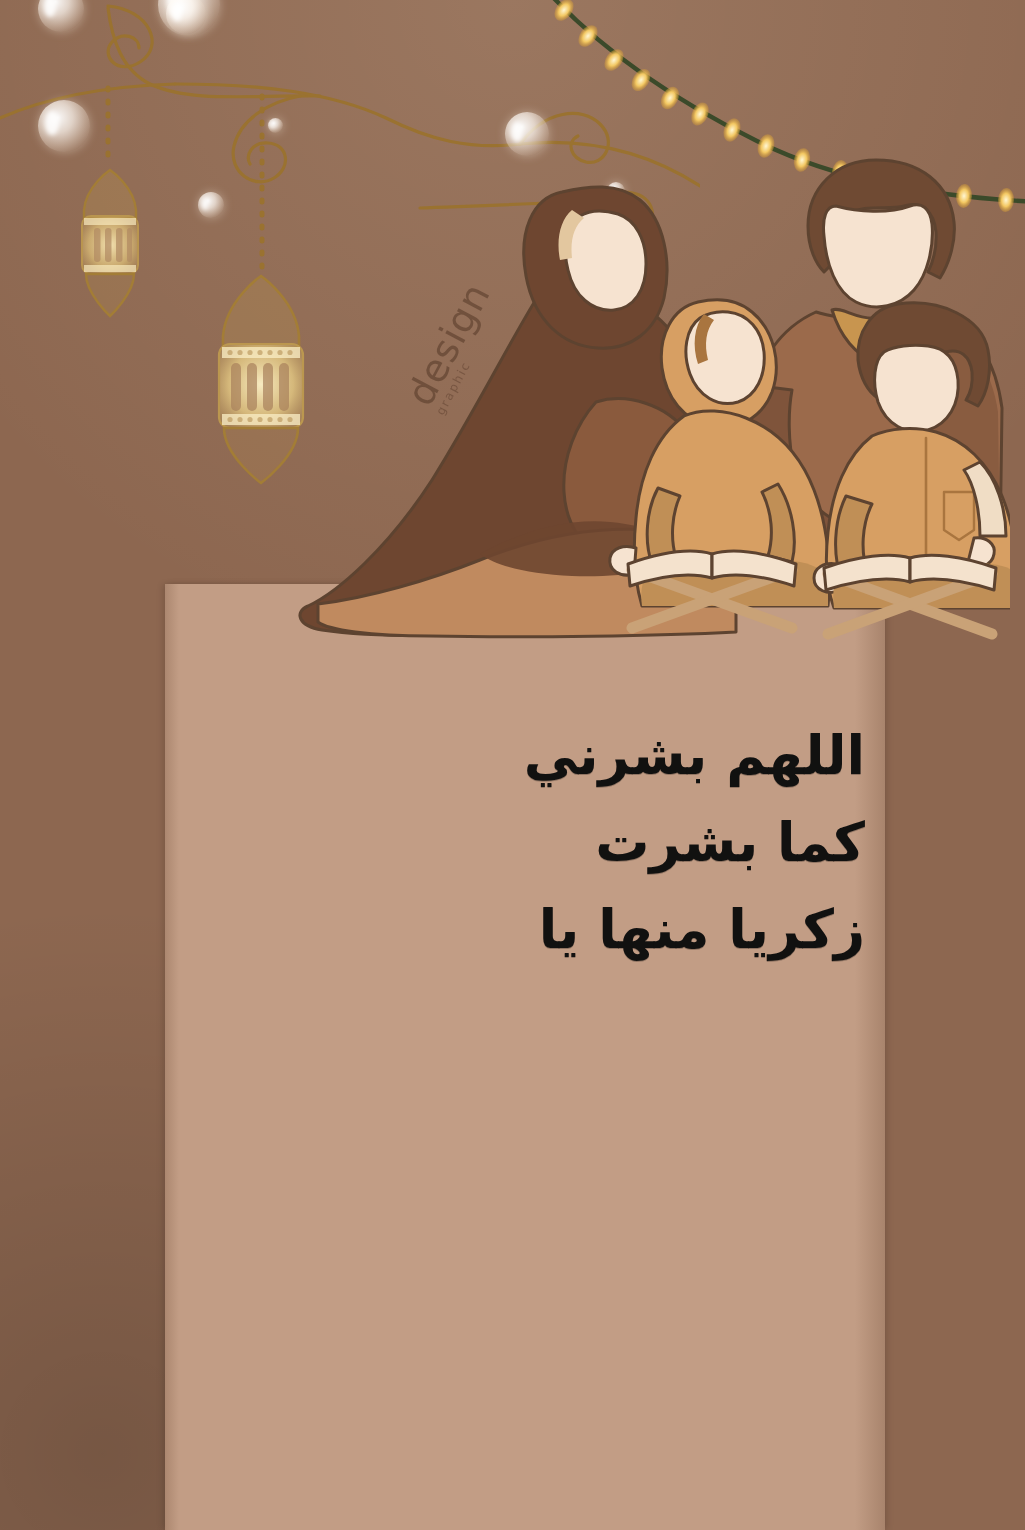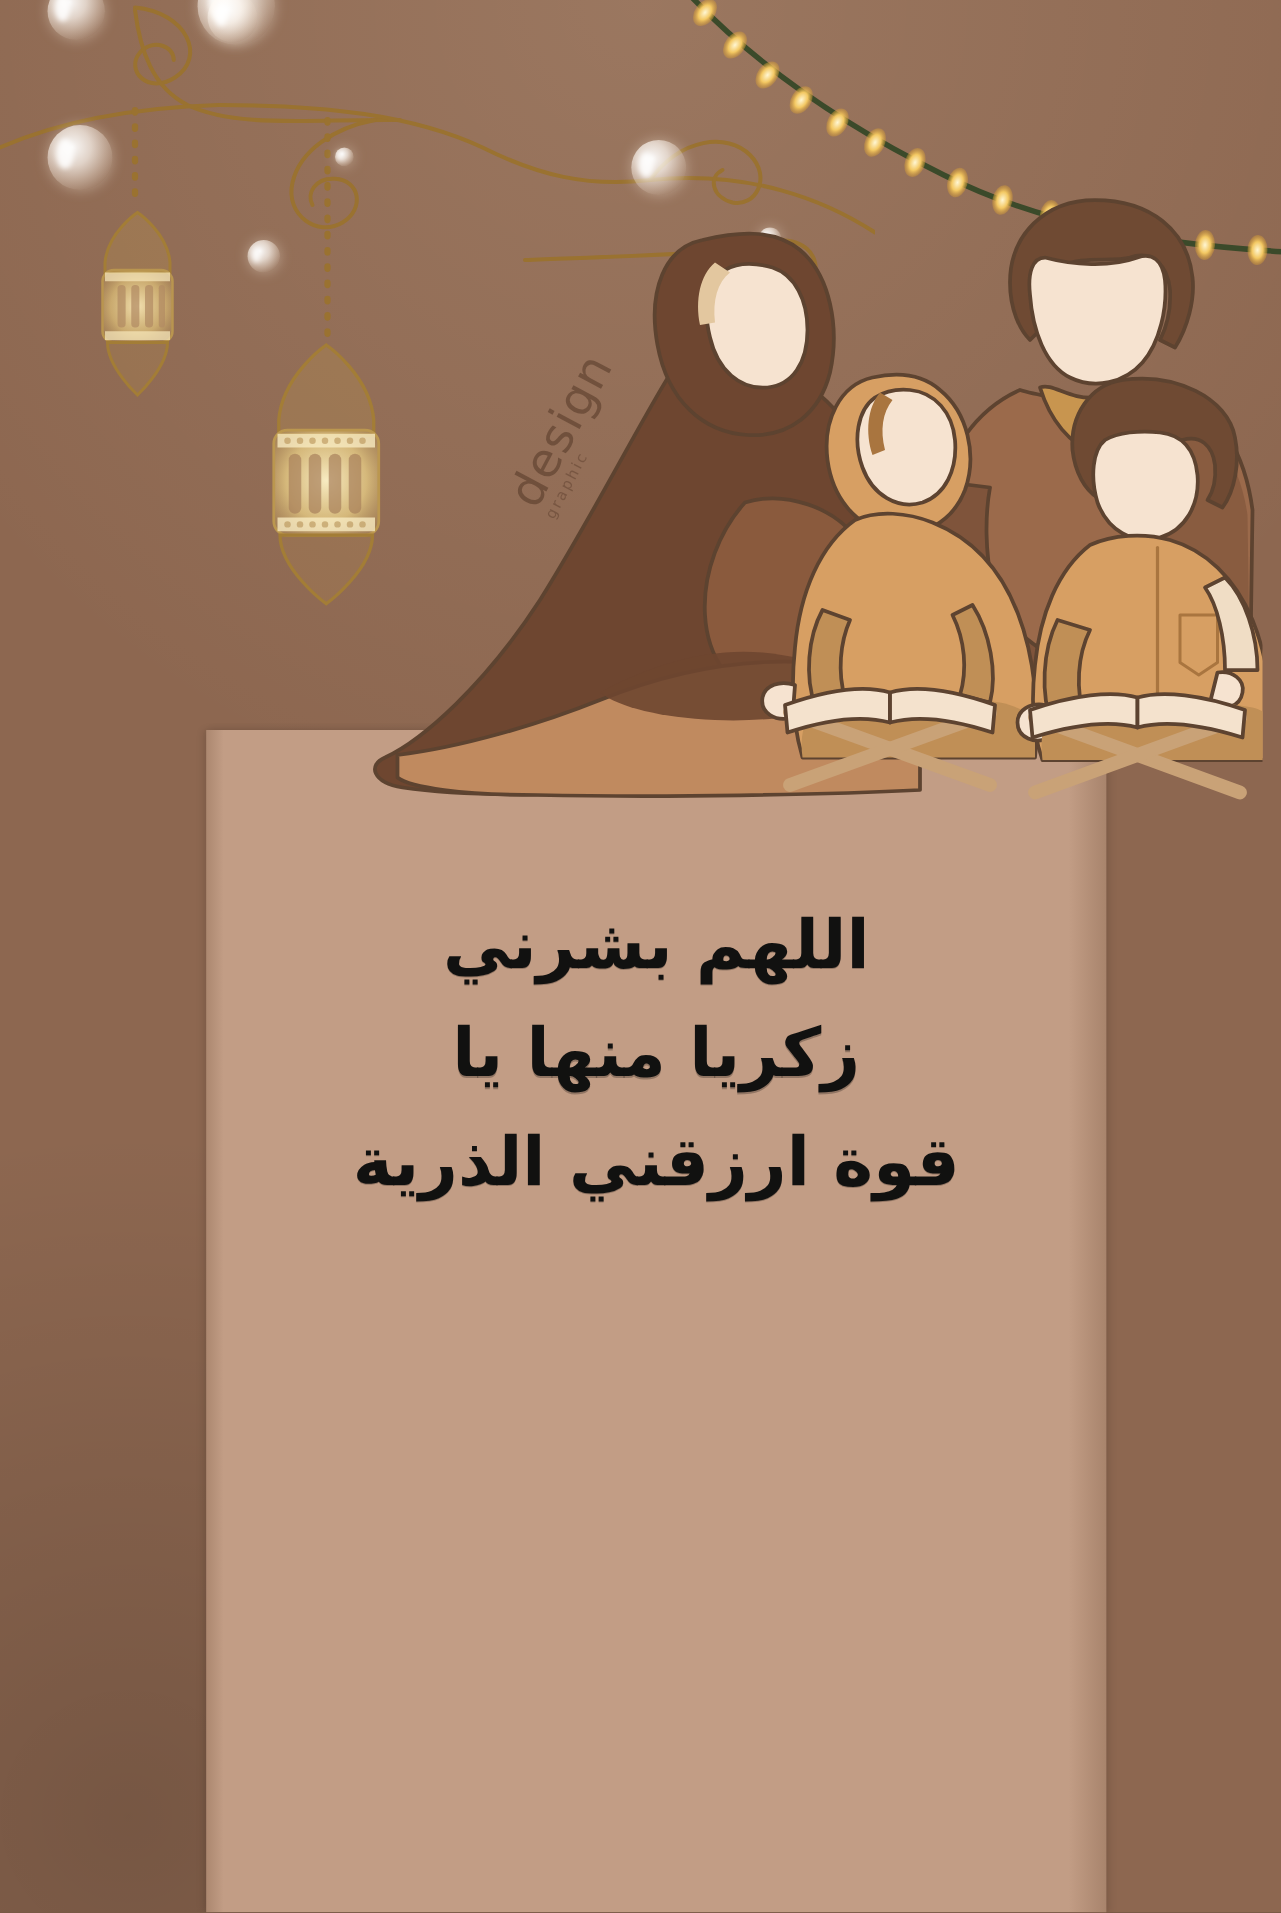--- a/index.html
+++ b/index.html
@@ -78,21 +78,21 @@
   }
   .watermark small{
     display:block;font-size:12px;letter-spacing:2px;
     color:rgba(60,34,20,.30);margin-top:-4px;
   }
 
   
   .dua{
     position:absolute;
     left:185px;top:712px;width:680px;
-    text-align:center;
+    text-align:right;
     direction:rtl;
   }
   .dua-line{
     display:block;
     color:#111110;
     font-family:"DejaVu Sans","Liberation Sans",sans-serif;
     font-weight:700;
     font-size:54px;
     line-height:87px;
     white-space:nowrap;
@@ -391,17 +391,17 @@
     </svg>
   </div>
 
   <div class="watermark">
     <span>design</span>
     <small>graphic</small>
   </div>
 
   <div class="dua">
     <span class="dua-line">اللهم بشرني</span>
+    <span class="dua-line">كما بشرت</span>
     <span class="dua-line">زكريا منها يا</span>
-    <span class="dua-line">قوة ارزقني الذرية</span>
   </div>
 
 </div>
 
 </body></html>

